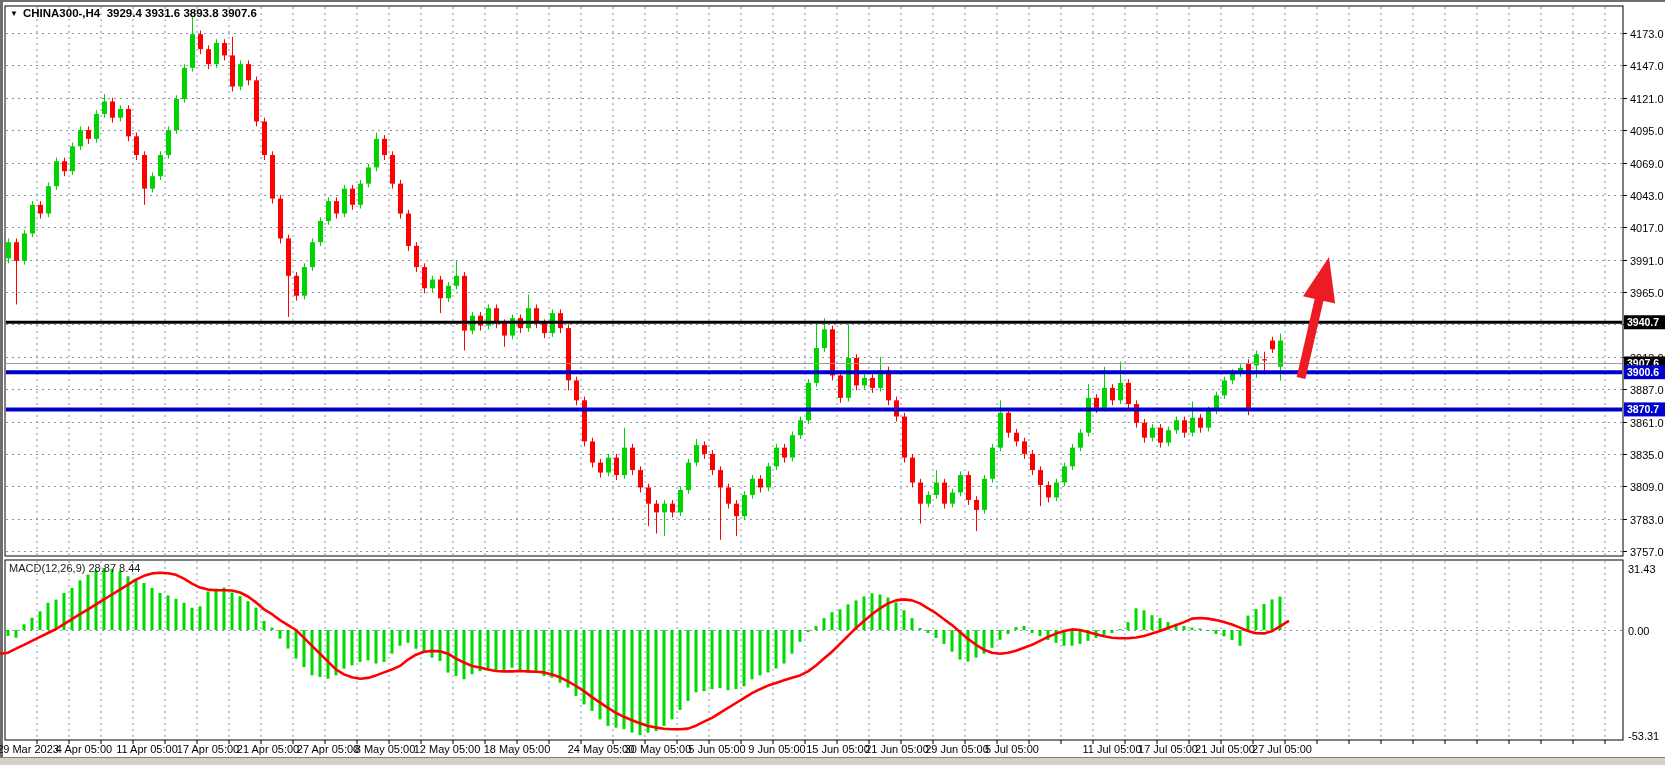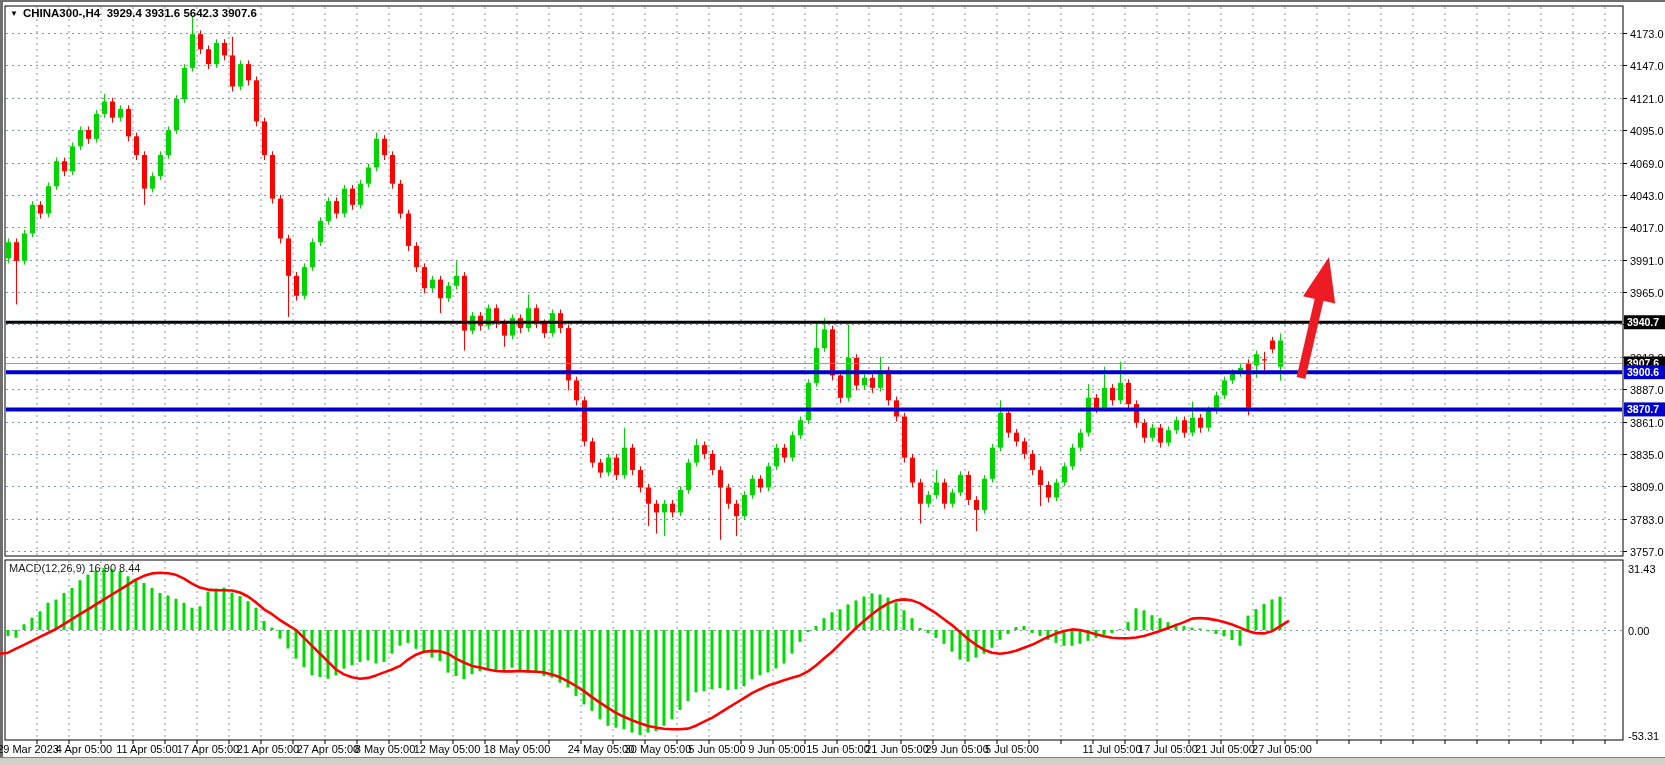--- a/index.html
+++ b/index.html
@@ -739,18 +739,18 @@
       <text x="957" y="753" text-anchor="middle" font-size="11" font-family="&quot;Liberation Sans&quot;,&quot;DejaVu Sans&quot;,sans-serif" font-weight="400" fill="#000">29 Jun 05:00</text>
       <text x="1012" y="753" text-anchor="middle" font-size="11" font-family="&quot;Liberation Sans&quot;,&quot;DejaVu Sans&quot;,sans-serif" font-weight="400" fill="#000">5 Jul 05:00</text>
       <text x="1112" y="753" text-anchor="middle" font-size="11" font-family="&quot;Liberation Sans&quot;,&quot;DejaVu Sans&quot;,sans-serif" font-weight="400" fill="#000">11 Jul 05:00</text>
       <text x="1168" y="753" text-anchor="middle" font-size="11" font-family="&quot;Liberation Sans&quot;,&quot;DejaVu Sans&quot;,sans-serif" font-weight="400" fill="#000">17 Jul 05:00</text>
       <text x="1225" y="753" text-anchor="middle" font-size="11" font-family="&quot;Liberation Sans&quot;,&quot;DejaVu Sans&quot;,sans-serif" font-weight="400" fill="#000">21 Jul 05:00</text>
       <text x="1282" y="753" text-anchor="middle" font-size="11" font-family="&quot;Liberation Sans&quot;,&quot;DejaVu Sans&quot;,sans-serif" font-weight="400" fill="#000">27 Jul 05:00</text>
       <line x1="1301" y1="378" x2="1320.432994581089" y2="294.02170198886523" stroke="#ed1c24" stroke-width="9"></line>
       <polygon points="1329,257 1303.0050968092537,296.1473499499484 1335.1555222206366,303.5871178137395" fill="#ed1c24"></polygon>
     </svg>
 
-  <div class="chart-title"><span class="dd">▼</span><span>CHINA300-,H4</span><span>&nbsp;&nbsp;</span><span>3929.4 3931.6 5642.3 3907.6</span></div>
+  <div class="chart-title"><span class="dd">▼</span><span>CHINA300-,H4</span><span>&nbsp;&nbsp;</span><span>3929.4 3931.6 3893.8 3907.6</span></div>
 
-  <div class="macd-title"><span>MACD(12,26,9)</span><span>&nbsp;</span><span>16.90</span><span>&nbsp;</span><span>8.44</span></div>
+  <div class="macd-title"><span>MACD(12,26,9)</span><span>&nbsp;</span><span>28.87</span><span>&nbsp;</span><span>8.44</span></div>
 
   <div class="bottom-strip"></div>
 </div>
 
 </body></html>

